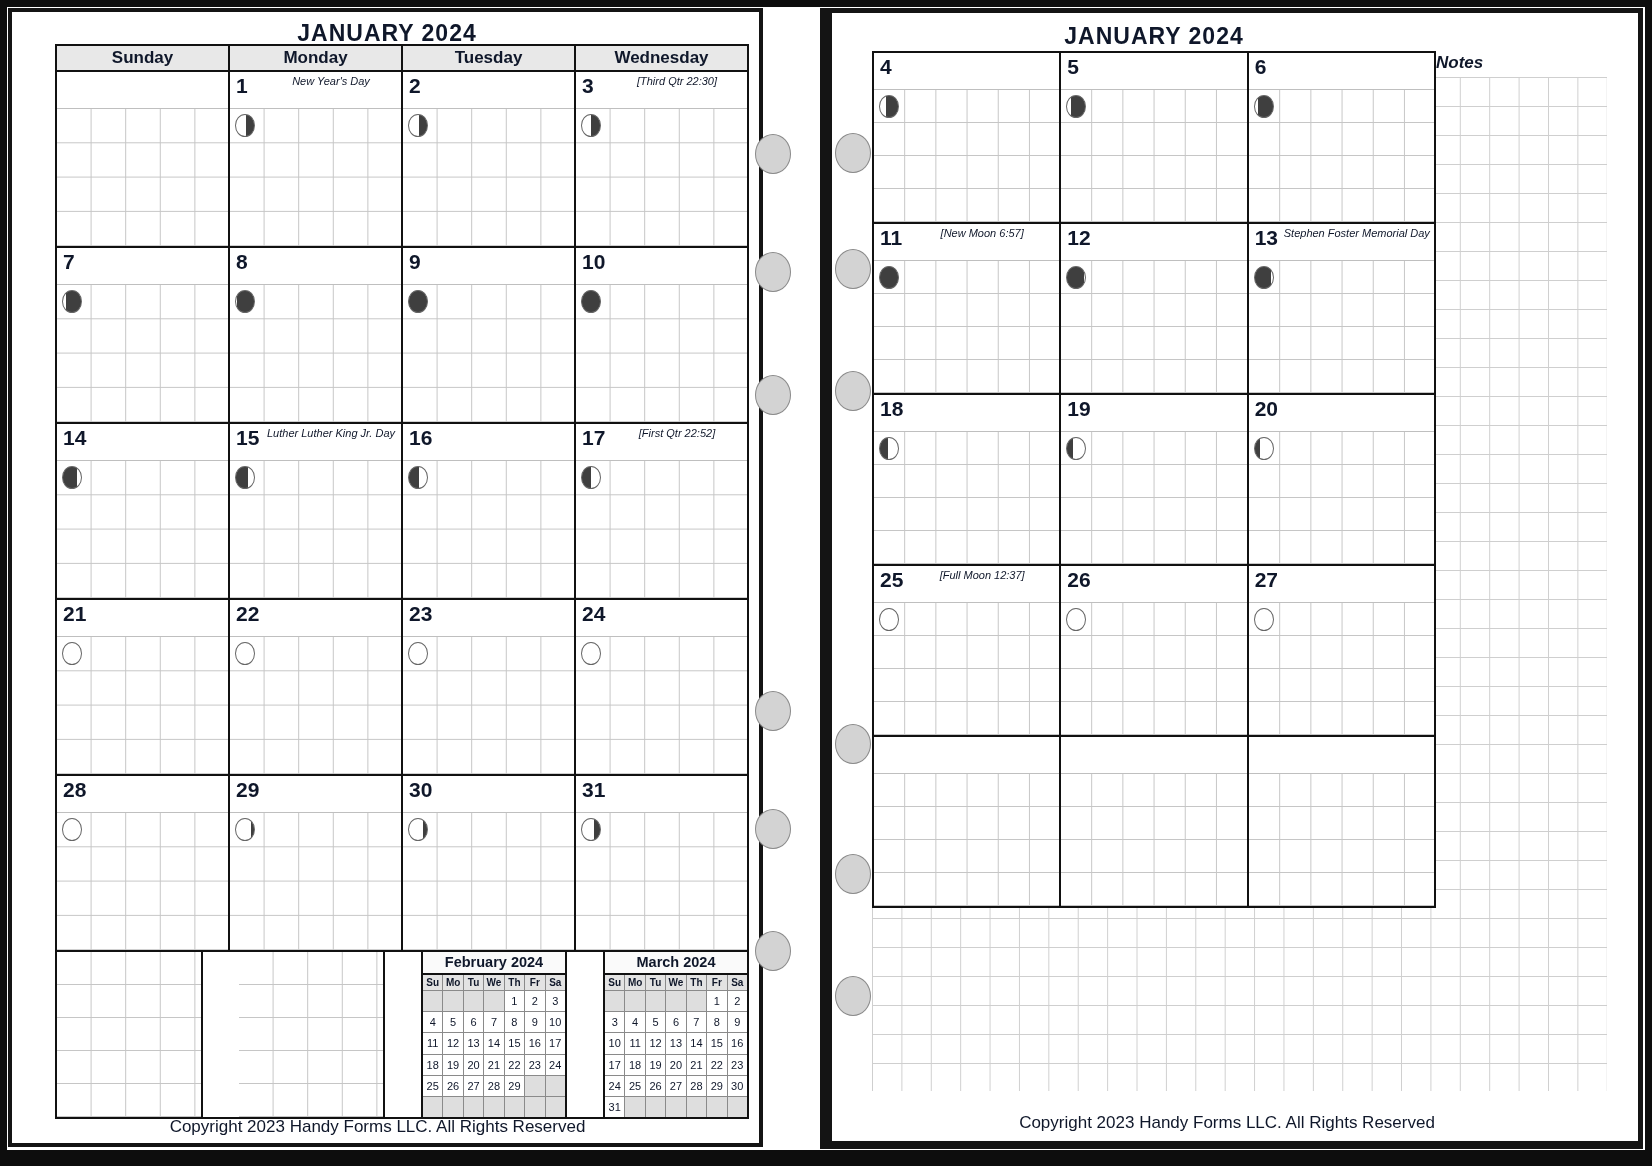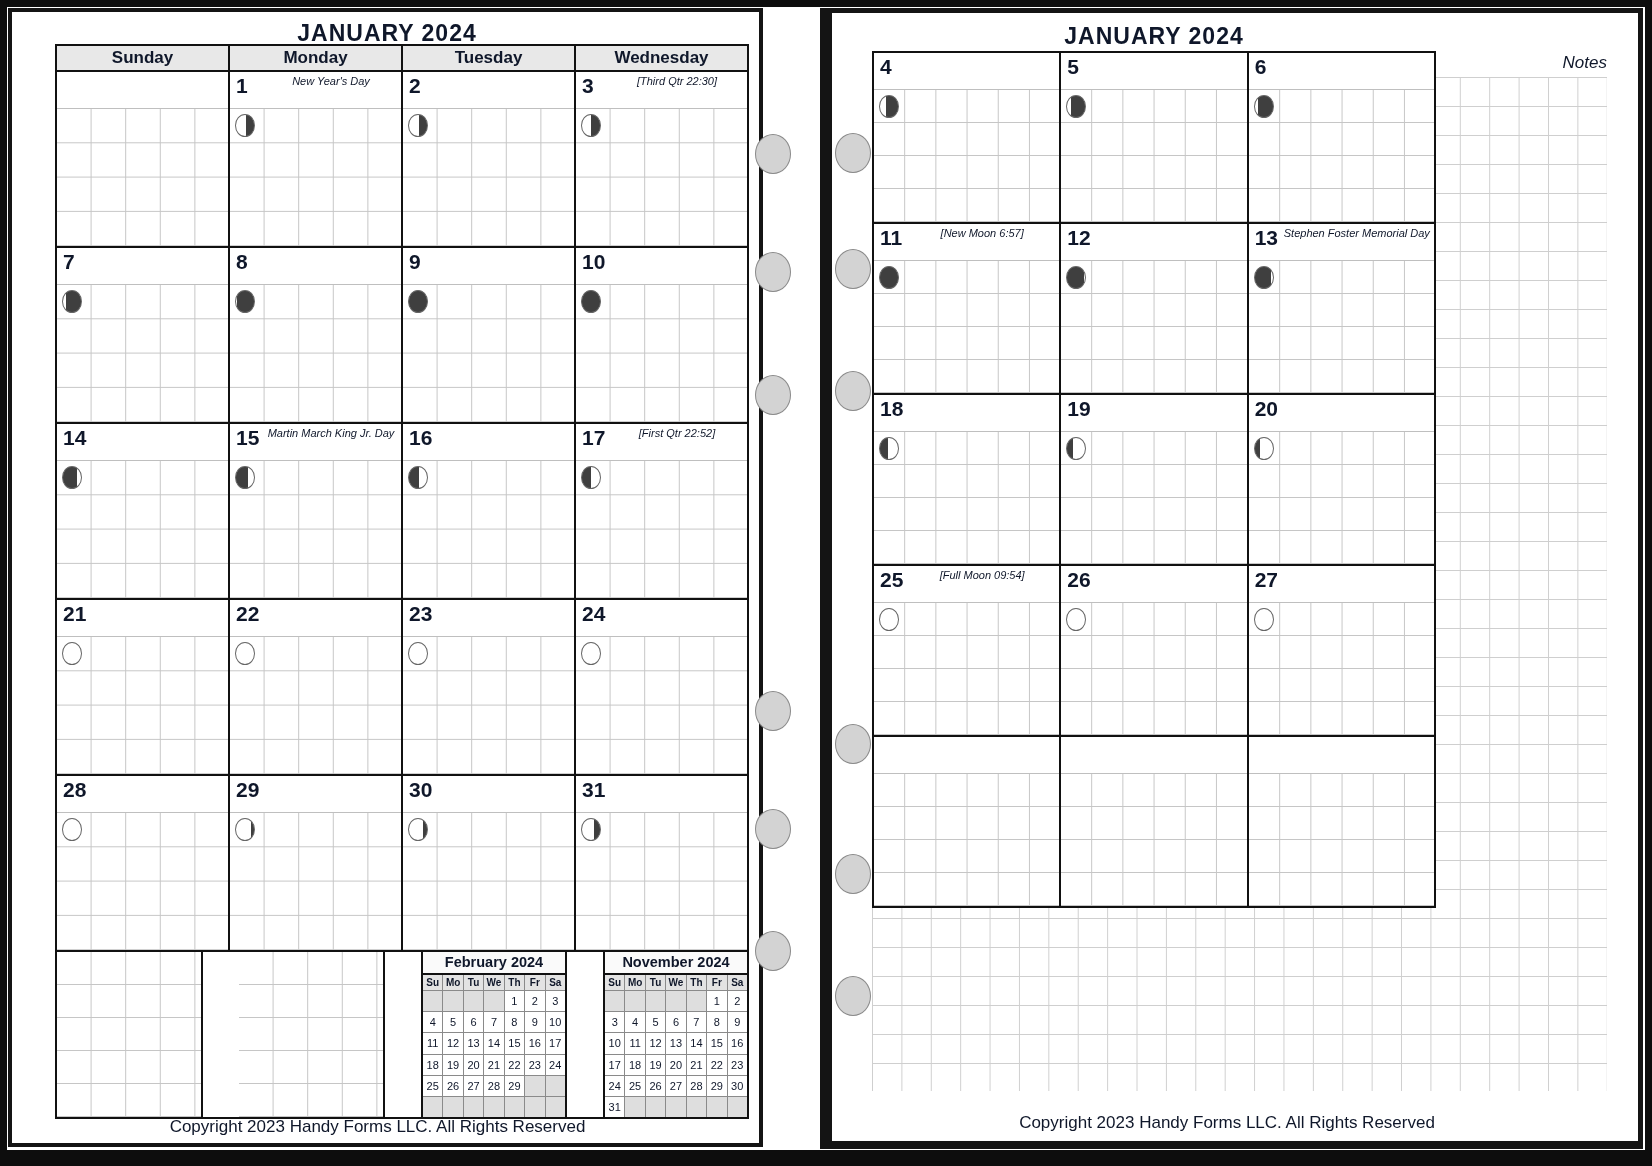--- a/index.html
+++ b/index.html
@@ -7,22 +7,22 @@
           font-family:"Liberation Sans",sans-serif;color:#0f172a;}
   .frame{position:absolute;left:0;top:0;width:1652px;height:1166px;box-sizing:border-box;
          border:7px solid #0d0d0d;border-bottom:16px solid #0d0d0d;z-index:9;pointer-events:none;}
   .page{position:absolute;background:#fff;box-sizing:content-box;}
   .page-left{left:8px;top:8px;width:747px;height:1131px;border:4px solid #141414;}
   .page-right{left:820px;top:8px;width:806px;height:1128px;border:5px solid #141414;
               border-left:12px solid #141414;border-bottom:8px solid #141414;}
   .ptitle{position:absolute;text-align:center;font-weight:bold;font-size:23px;letter-spacing:1px;}
   .left-title{left:28px;top:8px;width:694px;}
   .right-title{left:40px;top:10px;width:564px;}
-  .notes-label{position:absolute;left:604px;top:40px;width:171px;text-align:right;
-               font-weight:normal;font-style:italic;font-size:17px;}
+  .notes-label{position:absolute;left:604px;top:40px;width:171px;text-align:left;
+               font-weight:bold;font-style:italic;font-size:17px;}
   .biggrid{position:absolute;left:40px;top:64px;width:735px;height:1014px;z-index:0;
            background-image:linear-gradient(to right,#cfcfcf 1px,transparent 1px),
                             linear-gradient(to bottom,#cfcfcf 1px,transparent 1px);
            background-size:29.4px 29px;}
   .table{position:absolute;border:2px solid #111;background:#fff;z-index:1;}
   .left-table{left:43px;top:32px;width:690px;}
   .right-table{left:40px;top:38px;width:560px;}
   .row{display:flex;border-bottom:2px solid #111;}
   .row:last-child{border-bottom:none;}
   .hrow{height:24px;}
@@ -139,21 +139,21 @@
           <div class="cell">
             <div class="strip">
               <span class="dnum">14</span>
             </div>
             <div class="grid-l"></div>
             <span class="moon" style="background: linear-gradient(90deg, rgb(63, 63, 63) 80%, rgb(255, 255, 255) 80%);"></span>
           </div>
           <div class="cell">
             <div class="strip">
               <span class="dnum">15</span>
-              <span class="holiday">Martin March King Jr. Day</span>
+              <span class="holiday">Luther Luther King Jr. Day</span>
             </div>
             <div class="grid-l"></div>
             <span class="moon" style="background: linear-gradient(90deg, rgb(63, 63, 63) 68%, rgb(255, 255, 255) 68%);"></span>
           </div>
           <div class="cell">
             <div class="strip">
               <span class="dnum">16</span>
             </div>
             <div class="grid-l"></div>
             <span class="moon" style="background: linear-gradient(90deg, rgb(63, 63, 63) 56%, rgb(255, 255, 255) 56%);"></span>
@@ -297,21 +297,21 @@
                 <div class="mc-cell empty"></div>
                 <div class="mc-cell empty"></div>
                 <div class="mc-cell empty"></div>
                 <div class="mc-cell empty"></div>
                 <div class="mc-cell empty"></div>
               </div>
             </div>
           </div>
           <div class="cell">
             <div class="minical">
-              <div class="mc-title">November 2024</div>
+              <div class="mc-title">March 2024</div>
               <div class="mc-row" style="flex: 0 0 15px;">
                 <div class="mc-cell dow">Su</div>
                 <div class="mc-cell dow">Mo</div>
                 <div class="mc-cell dow">Tu</div>
                 <div class="mc-cell dow">We</div>
                 <div class="mc-cell dow">Th</div>
                 <div class="mc-cell dow">Fr</div>
                 <div class="mc-cell dow">Sa</div>
               </div>
               <div class="mc-row">
@@ -448,21 +448,21 @@
               <span class="dnum">20</span>
             </div>
             <div class="grid-r"></div>
             <span class="moon" style="background: linear-gradient(90deg, rgb(63, 63, 63) 28%, rgb(255, 255, 255) 28%);"></span>
           </div>
         </div>
         <div class="row wrow">
           <div class="cell">
             <div class="strip">
               <span class="dnum">25</span>
-              <span class="holiday">[Full Moon 09:54]</span>
+              <span class="holiday">[Full Moon 12:37]</span>
             </div>
             <div class="grid-r"></div>
             <span class="moon" style="background: rgb(255, 255, 255);"></span>
           </div>
           <div class="cell">
             <div class="strip">
               <span class="dnum">26</span>
             </div>
             <div class="grid-r"></div>
             <span class="moon" style="background: rgb(255, 255, 255);"></span>

